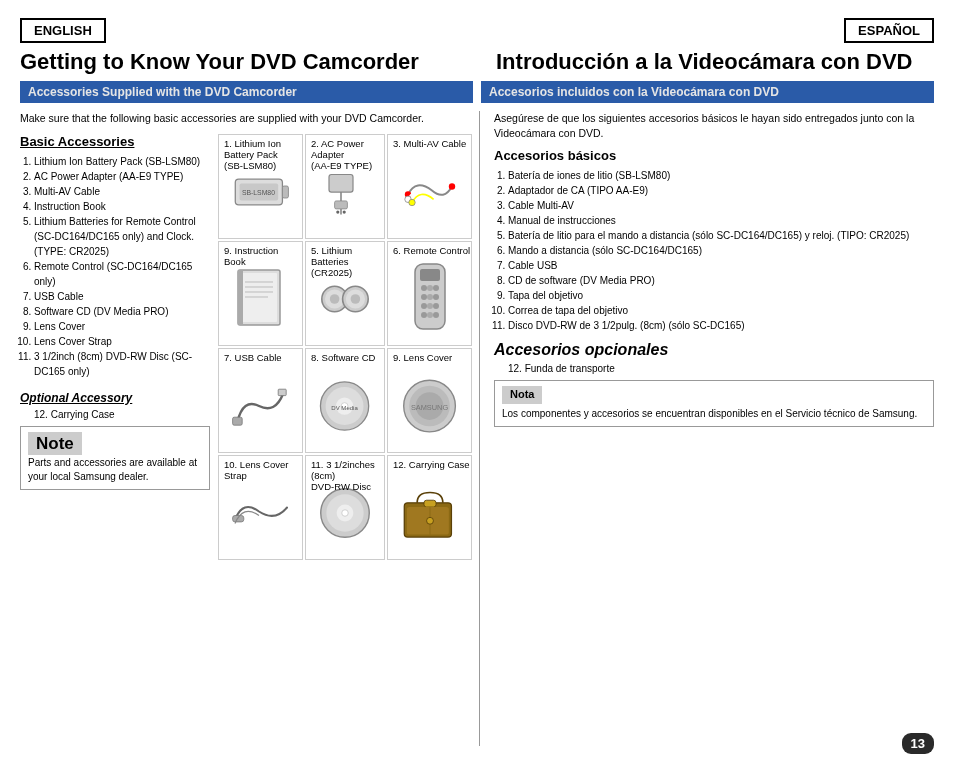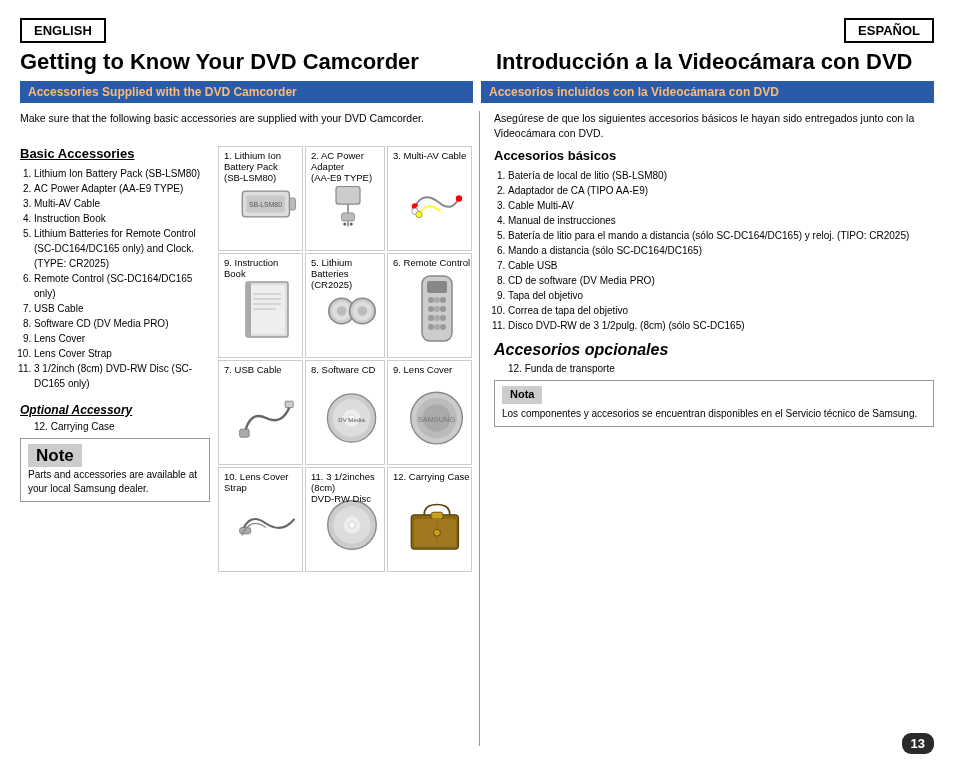--- a/index.html
+++ b/index.html
@@ -51,21 +51,21 @@
       padding-left: 16px;
     }
     
     .section-header {
       display: flex;
       gap: 0;
       margin-bottom: 8px;
     }
     .header-bar {
       background: #2a5ba8;
-      color: #fdba74;
+      color: #e5e5e5;
       font-weight: bold;
       font-size: 12px;
       padding: 4px 8px;
       flex: 1;
     }
     .header-bar-en { margin-right: 4px; }
     .header-bar-es { margin-left: 4px; }
 
     
     .main-content {
@@ -80,21 +80,21 @@
       border-right: 1px solid #999;
     }
     .col-es {
       flex: 1;
       padding-left: 14px;
     }
 
     
     .intro-text {
       font-size: 10.5px;
-      margin-bottom: 20px;
+      margin-bottom: 8px;
       line-height: 1.4;
     }
     
     .subsection-title {
       font-size: 13px;
       font-weight: bold;
       text-decoration: underline;
       margin-bottom: 5px;
     }
     .item-list {
@@ -150,21 +150,21 @@
     }
     .en-right-grid {
       flex: 1;
     }
 
     .grid-cell {
       border: 1px solid #ccc;
       position: relative;
       display: flex;
       flex-direction: column;
-      align-items: flex-end;
+      align-items: center;
       justify-content: center;
       background: #fff;
       padding: 4px;
     }
     .grid-cell .cell-label {
       position: absolute;
       top: 3px;
       left: 5px;
       font-size: 9.5px;
       color: #000;
@@ -455,21 +455,21 @@
             </div>
           </div>
         </div>
       </div>
     </div>
 
     <div class="col-es">
       <div class="es-intro">Asegúrese de que los siguientes accesorios básicos le hayan sido entregados junto con la Videocámara con DVD.</div>
       <div class="es-subsection-title">Accesorios básicos</div>
       <ol class="es-item-list">
-        <li>Batería de local de litio (SB-LSM80)</li>
+        <li>Batería de iones de litio (SB-LSM80)</li>
         <li>Adaptador de CA (TIPO AA-E9)</li>
         <li>Cable Multi-AV</li>
         <li>Manual de instrucciones</li>
         <li>Batería de litio para el mando a distancia (sólo SC-DC164/DC165) y reloj. (TIPO: CR2025)</li>
         <li>Mando a distancia (sólo SC-DC164/DC165)</li>
         <li>Cable USB</li>
         <li>CD de software (DV Media PRO)</li>
         <li>Tapa del objetivo</li>
         <li>Correa de tapa del objetivo</li>
         <li>Disco DVD-RW de 3 1/2pulg. (8cm) (sólo SC-DC165)</li>

